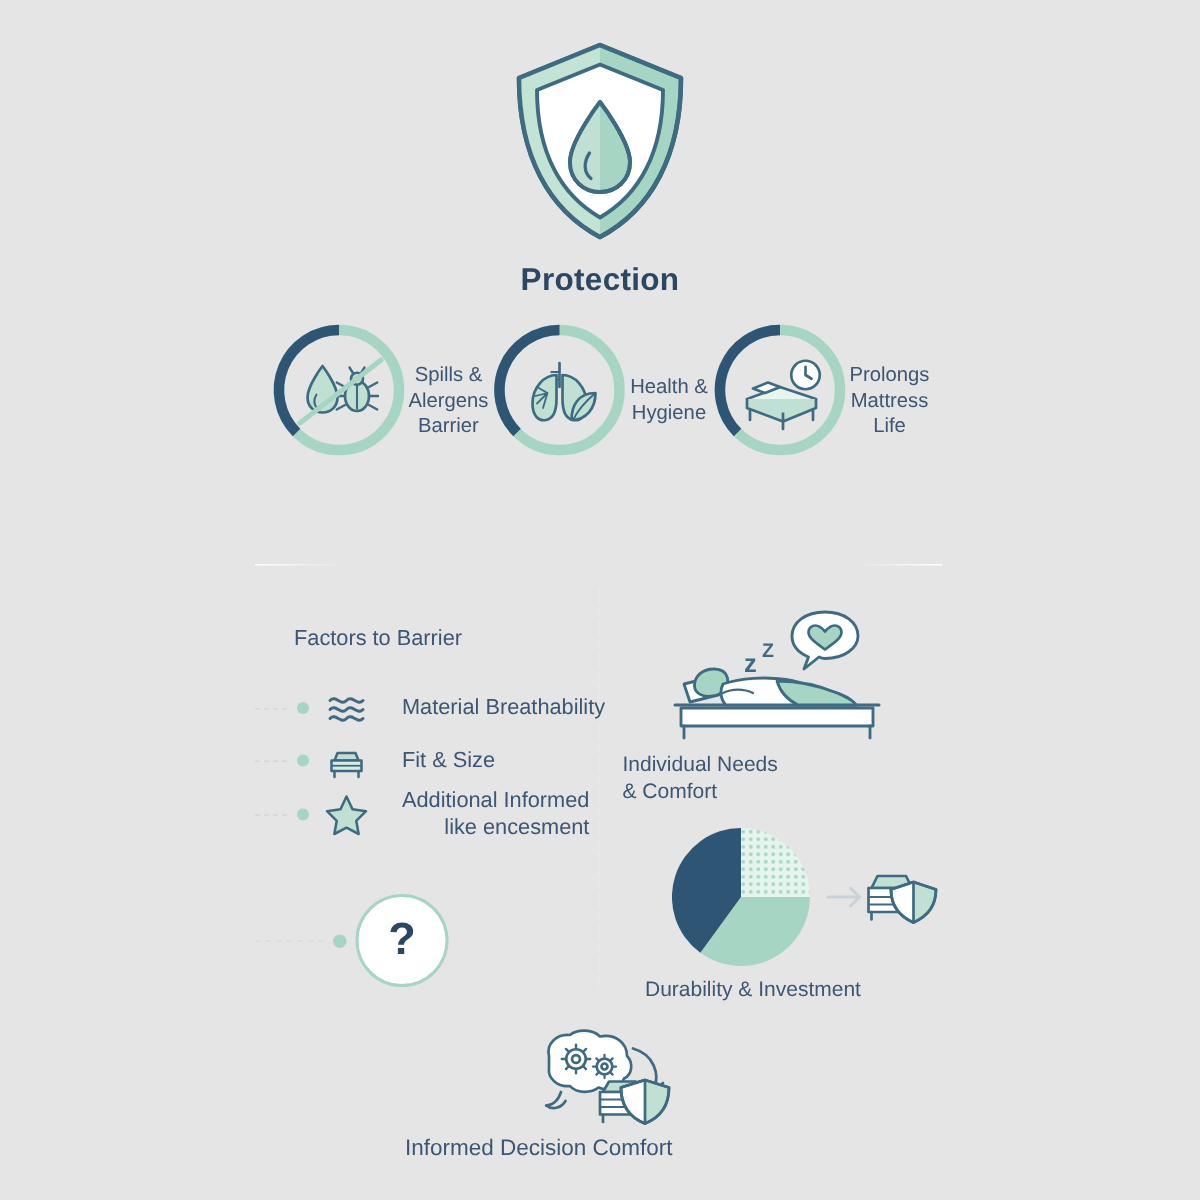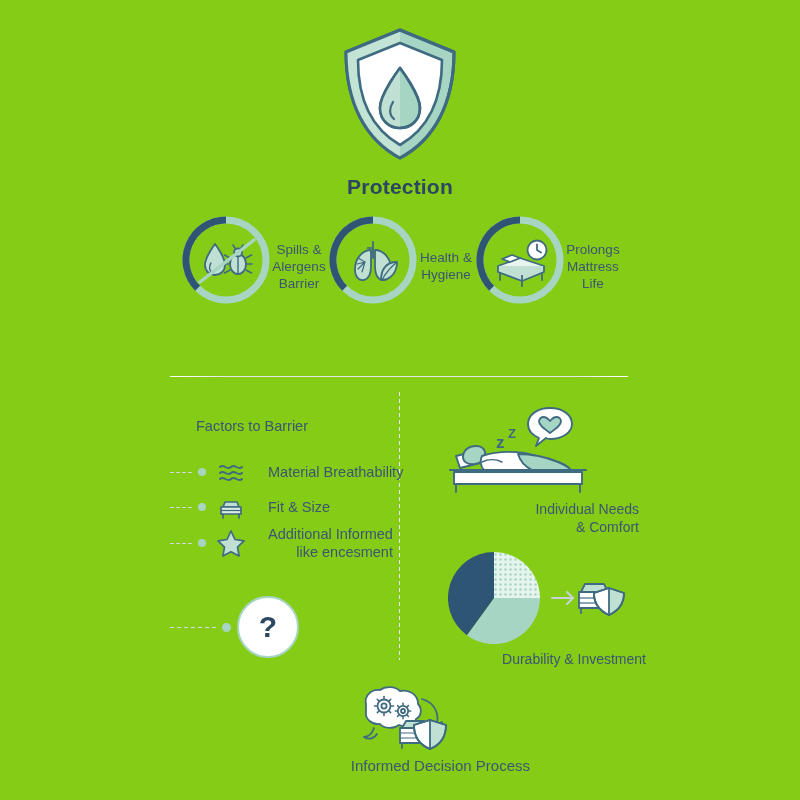--- a/index.html
+++ b/index.html
@@ -14,21 +14,21 @@
     font-family: "Liberation Sans", sans-serif;
     color: #3a5570;
     overflow: hidden;
     position: relative;
   }
 
   .canvas {
     position: relative;
     width: 800px;
     height: 800px;
-    background: #84cc16;
+    background: #e5e5e5;
   }
 
   
   .hero-shield {
     position: absolute;
     left: 338px;
     top: 26px;
     width: 124px;
     height: 136px;
   }
@@ -173,21 +173,21 @@
     justify-content: center;
     font-size: 30px;
     font-weight: bold;
     color: #2c4761;
     background: #ffffff;
   }
 
   
   .block-label {
     position: absolute;
-    text-align: right;
+    text-align: left;
     font-size: 14px;
     line-height: 18px;
     color: #3c5673;
     white-space: pre-line;
   }
 
   .sleeper { position: absolute; left: 432px; top: 404px; width: 190px; height: 96px; }
   .sleeper-label { left: 415px; top: 500px; width: 224px; }
 
   .pie-wrap { position: absolute; left: 448px; top: 552px; width: 180px; height: 84px; }
@@ -479,15 +479,15 @@
         <line x1="60" y1="54" x2="90" y2="54" stroke-width="1.2"></line>
         <line x1="62" y1="59" x2="62" y2="64"></line>
         <line x1="88" y1="59" x2="88" y2="64"></line>
 
         <path d="M90 36 L106 41 C106 53 100 61 90 65 C80 61 74 53 74 41 Z" fill="#bfe0d2"></path>
         <path d="M90 36 L74 41 C74 53 80 61 90 65 Z" fill="#ffffff"></path>
         <path d="M90 36 L106 41 C106 53 100 61 90 65 C80 61 74 53 74 41 Z" fill="none"></path>
       </g>
     </svg>
   </div>
-  <div class="block-label bottom-label">Informed Decision Process</div>
+  <div class="block-label bottom-label">Informed Decision Comfort</div>
 
 </div>
 
 </body></html>

